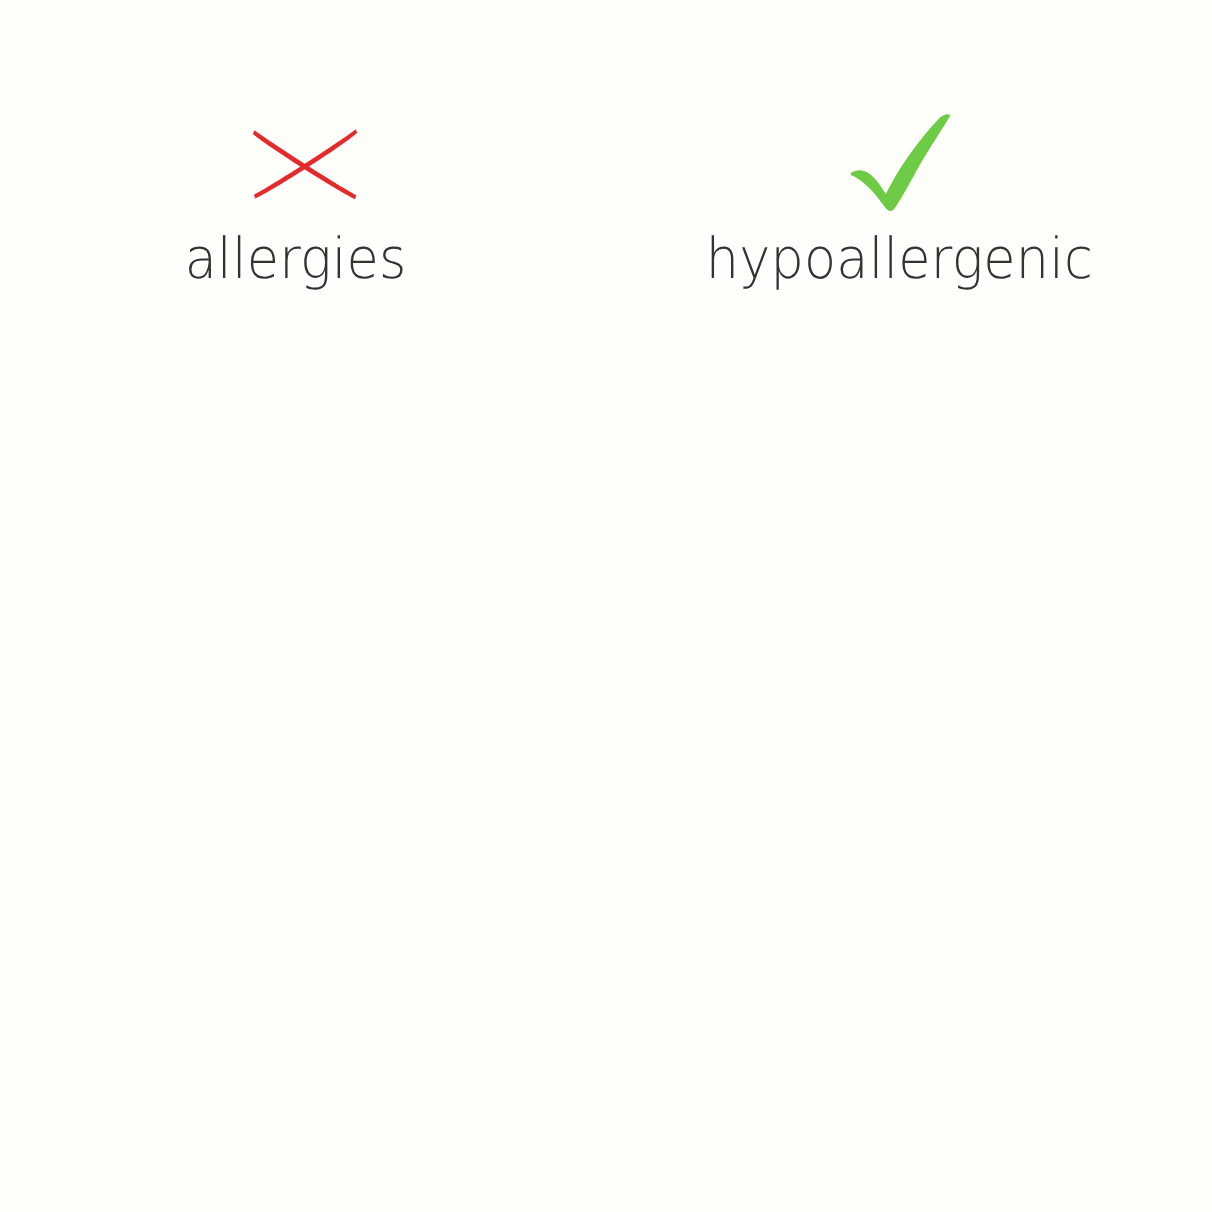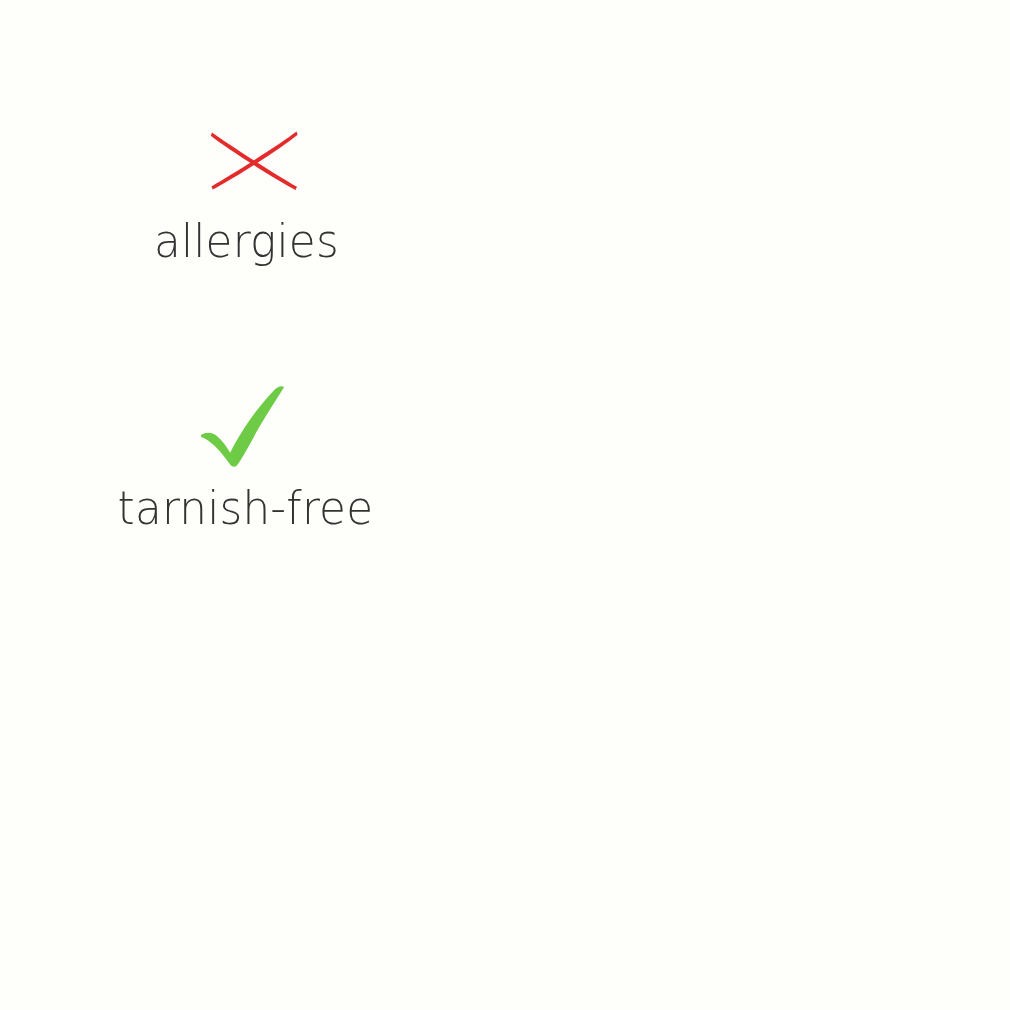--- a/index.html
+++ b/index.html
@@ -14,21 +14,21 @@
     font-family: "Liberation Sans", sans-serif;
     overflow: hidden;
   }
 
   #comparison-board {
     position: relative;
     width: 1010px;
     height: 1010px;
     background: #fefefb;
     box-sizing: border-box;
-    padding-top: 116px;
+    padding-top: 92px;
   }
 
   .comparison-row {
     display: flex;
     width: 1010px;
     height: 267px;
     align-items: flex-start;
   }
 
   .comparison-cell {
@@ -95,40 +95,40 @@
     <div class="comparison-cell cell-negative">
       <span class="icon-wrap cross-icon">
         <svg viewBox="0 0 100 72" xmlns="http://www.w3.org/2000/svg">
           <path d="M5.5 8.0 C 22 20, 72 52, 95.5 65.5 L 94.0 68.8 C 70 56, 20 24, 4.2 11.4 Z" fill="#e42b2b"></path>
           <path d="M95.0 7.0 C 78 20, 28 52, 5.0 65.0 L 6.4 68.3 C 30 56, 80 24, 96.2 10.4 Z" fill="#e42b2b"></path>
         </svg>
       </span>
       <div class="feature-label" style="color: rgb(51, 51, 51);">allergies</div>
     </div>
 
-
-  </div>
-
-  <div class="comparison-row row-2">
-
-
     <div class="comparison-cell cell-positive">
       <span class="icon-wrap check-icon">
         <svg viewBox="0 0 96 86" xmlns="http://www.w3.org/2000/svg">
           <path d="M3.0 52.5
                    C 8.5 49.0, 14.5 49.5, 19.5 53.5
                    C 25.0 57.8, 29.5 64.5, 33.5 71.0
                    C 43.0 52.0, 58.0 28.0, 80.5 4.5
                    C 84.5 1.0, 88.0 0.6, 90.0 2.2
                    C 86.0 9.5, 70.0 33.0, 58.0 55.0
                    C 49.5 70.5, 44.0 80.0, 40.5 84.5
                    C 38.0 86.6, 35.2 86.0, 33.5 83.5
                    C 27.0 74.0, 19.0 64.5, 12.0 59.5
                    C 8.0 56.6, 5.0 55.0, 3.0 54.6 Z" fill="#6dcb45"></path>
         </svg>
       </span>
-      <div class="feature-label" style="color: rgb(51, 51, 51);">tarnish-free</div>
+      <div class="feature-label" style="color: rgb(51, 51, 51);">hypoallergenic</div>
     </div>
+
+  </div>
+
+  <div class="comparison-row row-2">
+
+
 
   </div>
 
 
 </div>
 
 </body></html>

